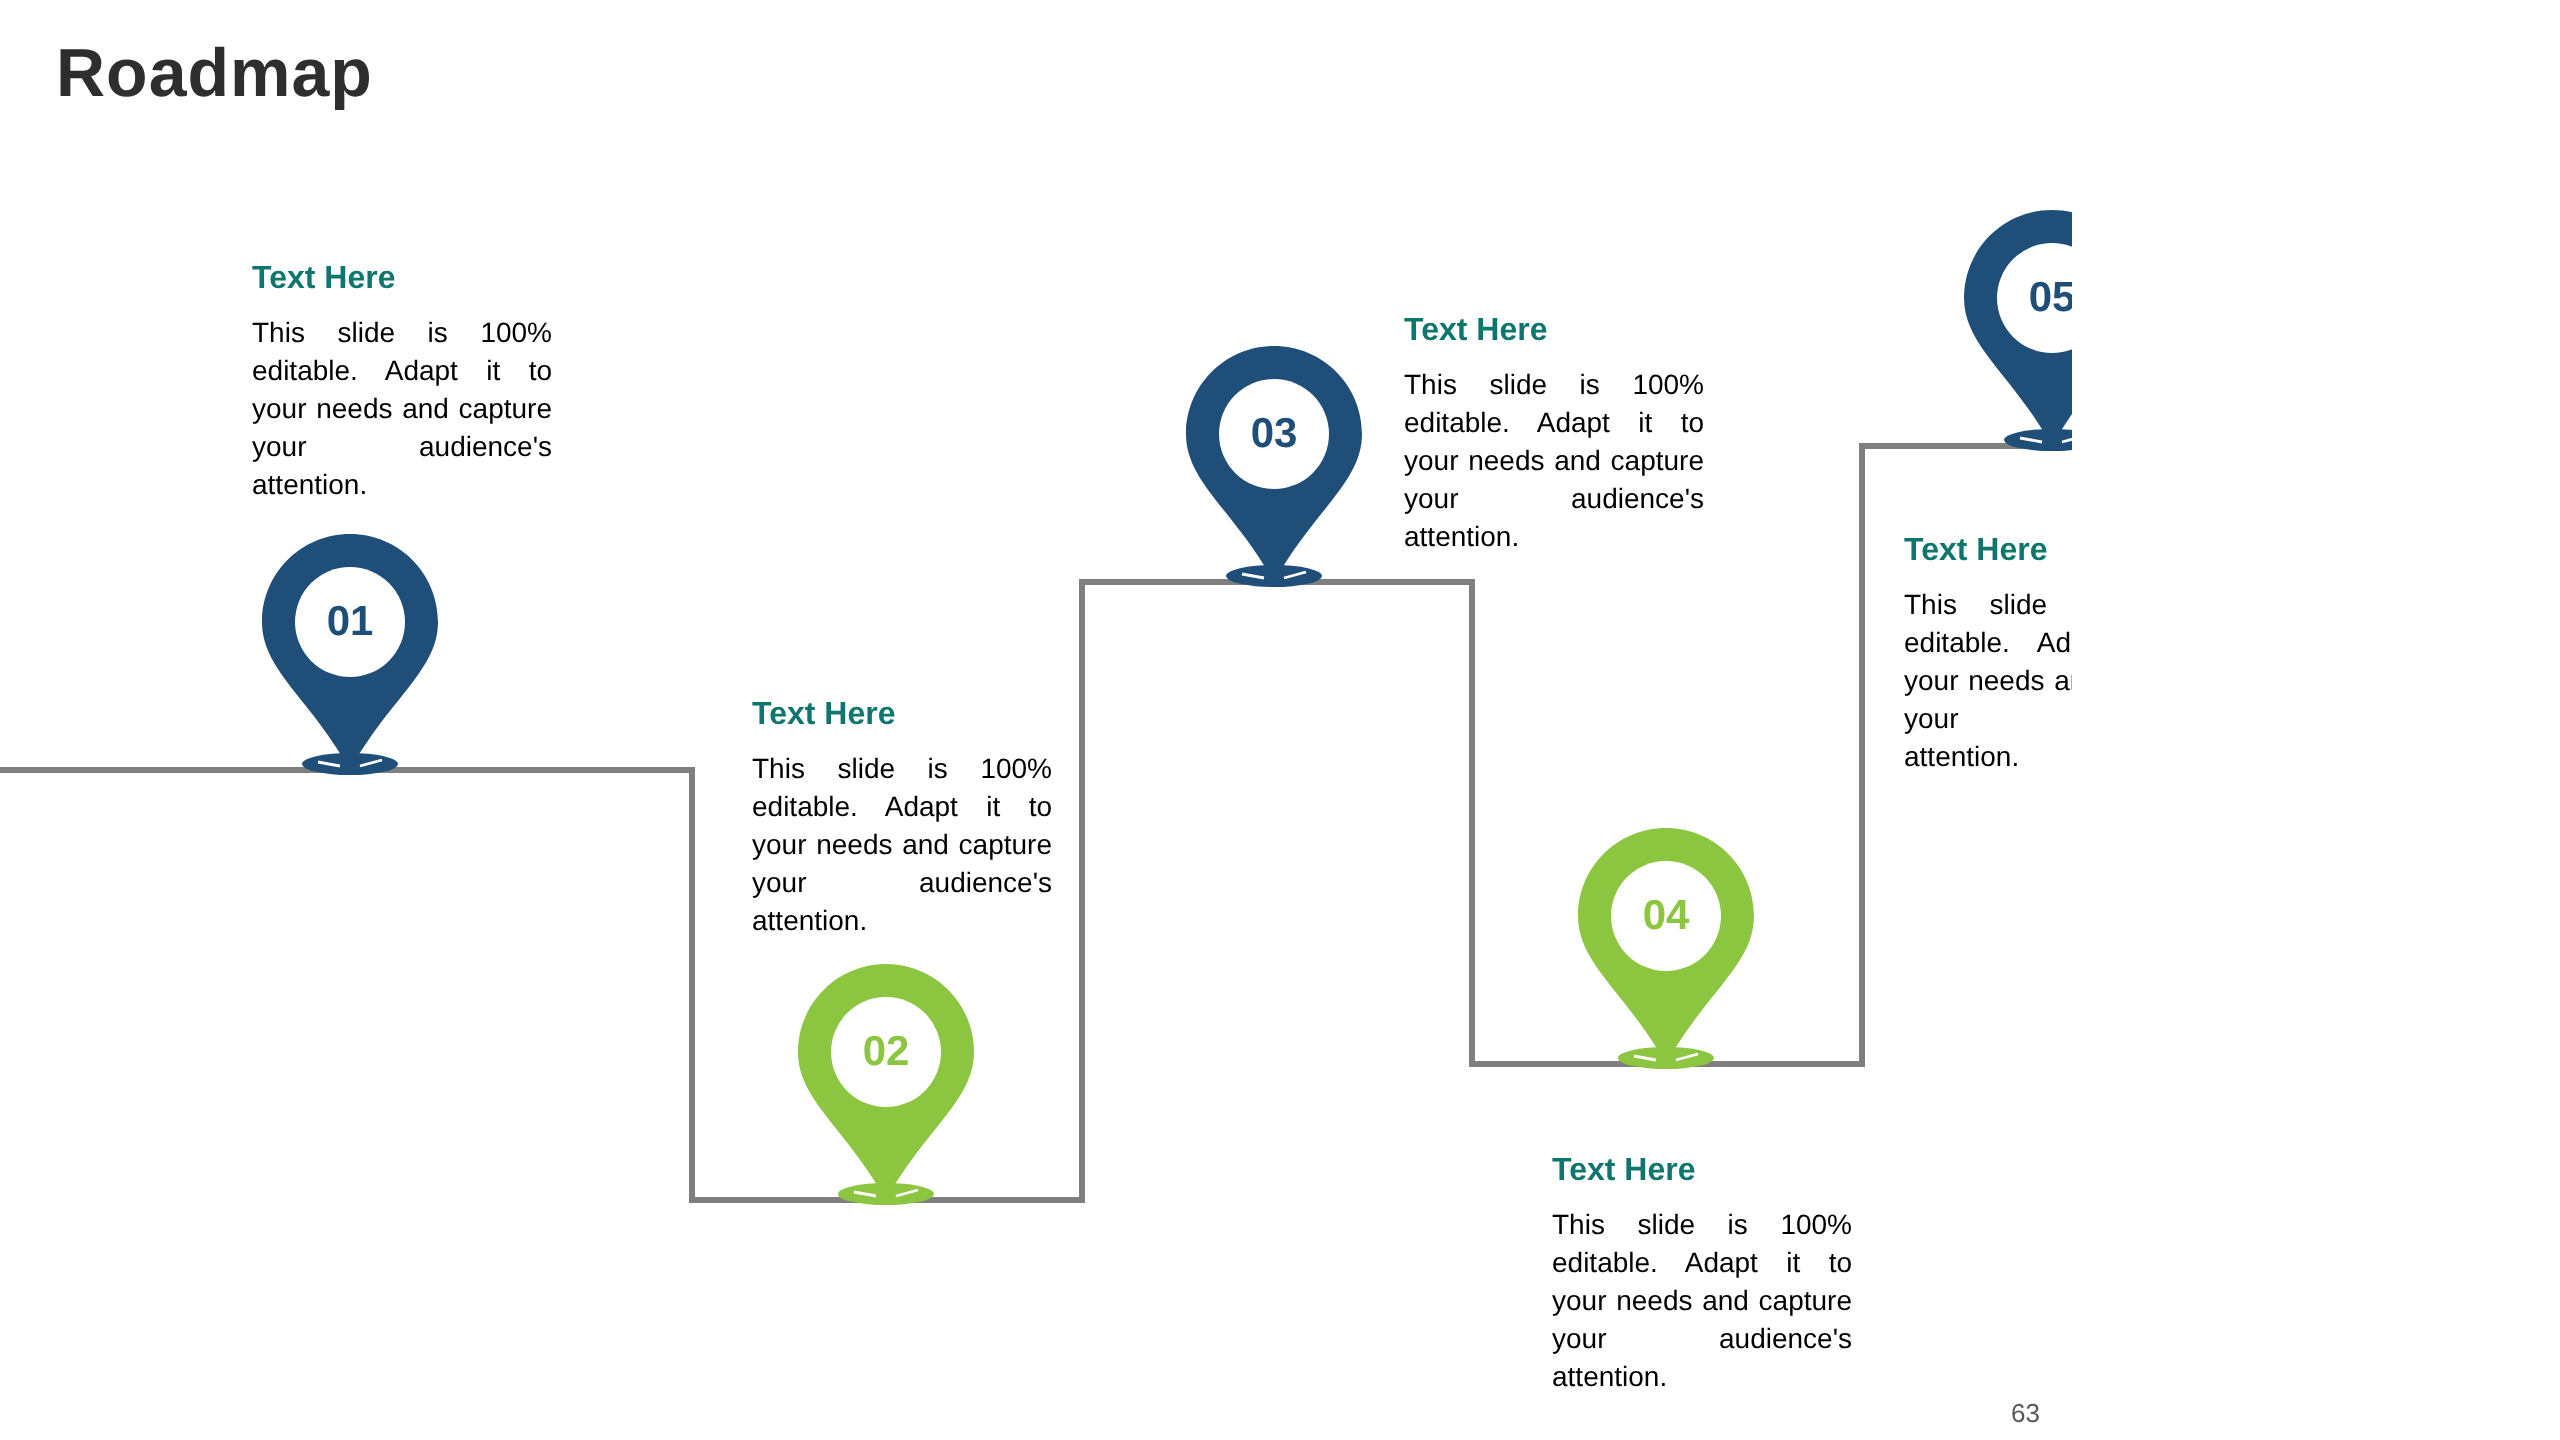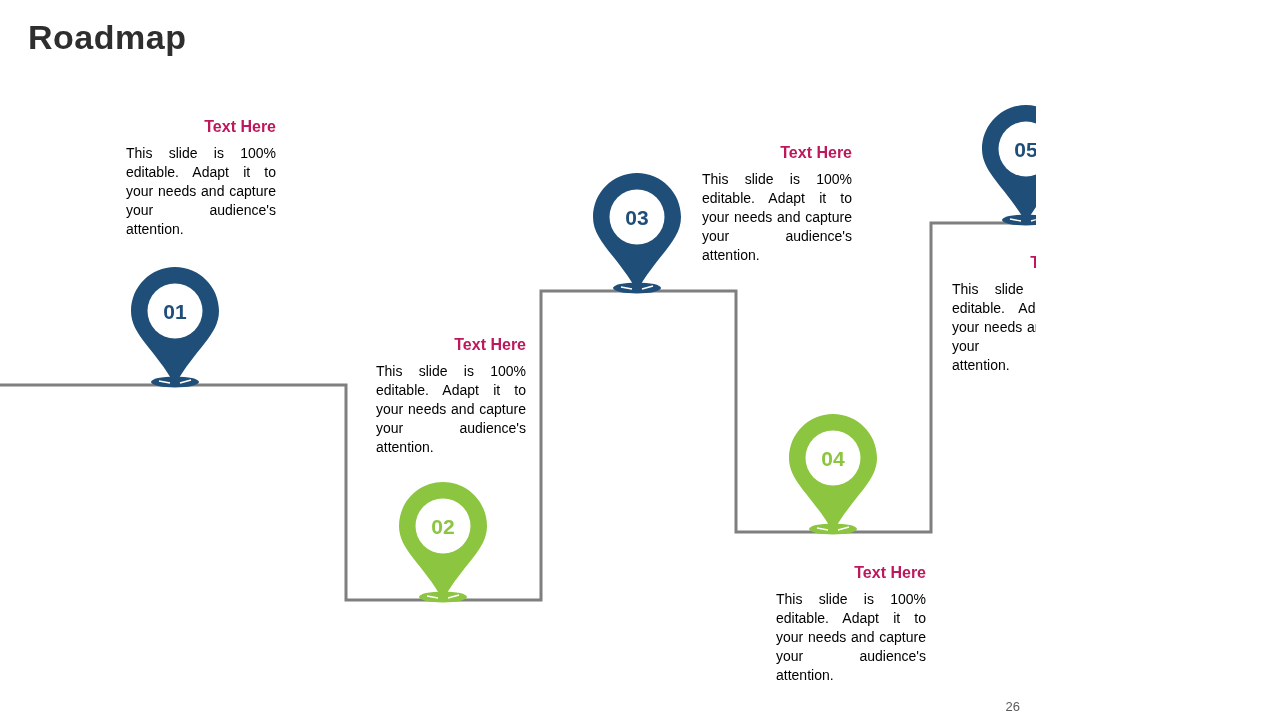--- a/index.html
+++ b/index.html
@@ -19,21 +19,21 @@
   .pin-base-streak{stroke:#ffffff;stroke-width:1.4;fill:none;}
   .pin-shape{fill:var(--pin-color);}
   .pin-inner{fill:#ffffff;}
   .pin-number{
     fill:var(--pin-color);font-size:21px;font-weight:bold;
     font-family:"Liberation Sans", sans-serif;
     text-anchor:middle;dominant-baseline:central;
   }
   .milestone-text{position:absolute;width:150px;}
   .milestone-text h3{
-    margin:0 0 8px 0;font-size:16px;font-weight:bold;color:#be185d;text-align:right;
+    margin:13px 0 8px 0;font-size:16px;font-weight:bold;color:#0f766e;
   }
   .milestone-text p{
     margin:0;font-size:14px;line-height:19px;color:#000000;text-align:justify;
   }
   
   .pin-pos-1{left:131px;top:267px;}
   .pin-pos-2{left:399px;top:482px;}
   .pin-pos-3{left:593px;top:173px;}
   .pin-pos-4{left:789px;top:414px;}
   .pin-pos-5{left:982px;top:105px;}
@@ -117,15 +117,15 @@
   <div class="milestone-text text-pos-4">
     <h3>Text Here</h3>
     <p>This slide is 100% editable. Adapt it to your needs and capture your audience's attention.</p>
   </div>
 
   <div class="milestone-text text-pos-5">
     <h3>Text Here</h3>
     <p>This slide is 100% editable. Adapt it to your needs and capture your audience's attention.</p>
   </div>
 
-  <div class="page-number">26</div>
+  <div class="page-number">63</div>
 
 </div>
 
 </body></html>

